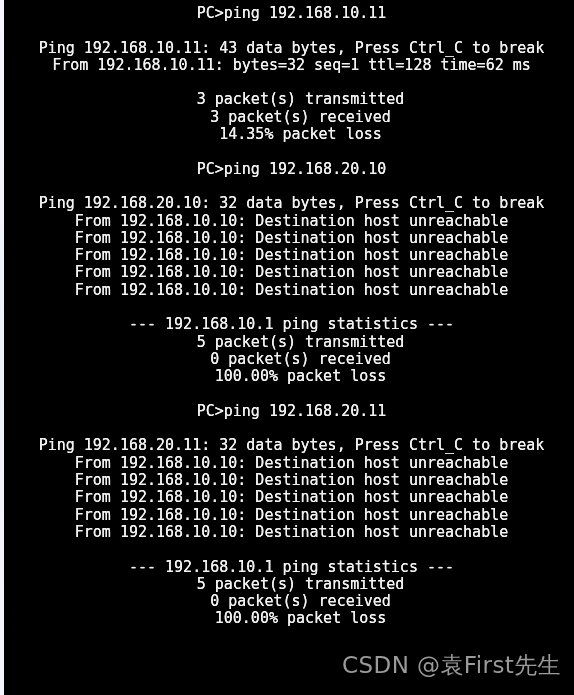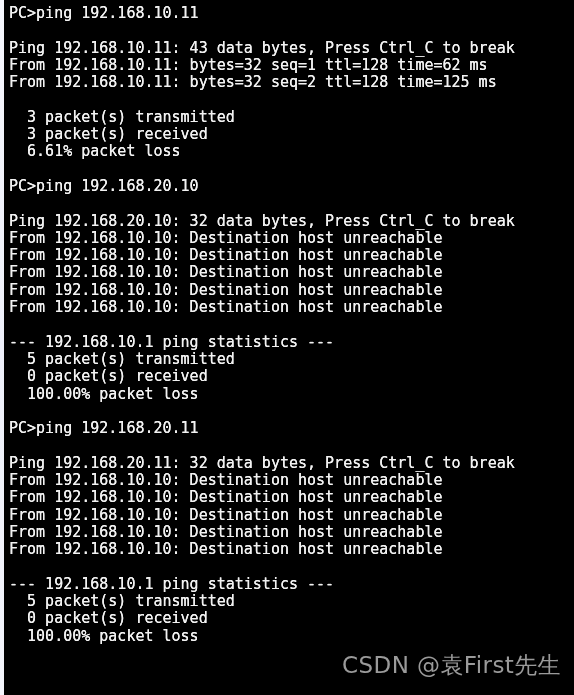--- a/index.html
+++ b/index.html
@@ -39,20 +39,21 @@
   #console-output {
     position: absolute;
     left: 0;
     top: 0;
     width: 574px;
     height: 695px;
     padding: 5px 0 0 0;
     margin: 0;
     box-sizing: border-box;
     z-index: 1;
+    text-align: center;
   }
 
   .console-line {
     display: block;
     height: 17.3px;
     line-height: 17.3px;
     padding-left: 9px;
     font-family: "DejaVu Sans Mono", "Liberation Mono", monospace;
     font-size: 15px;
     letter-spacing: 0px;
@@ -84,25 +85,24 @@
 
 <div id="terminal-window">
 
   <div id="left-edge-strip"></div>
 
   <div id="console-output">
       <span class="console-line">PC&gt;ping 192.168.10.11</span>
       <span class="console-line blank"></span>
       <span class="console-line">Ping 192.168.10.11: 43 data bytes, Press Ctrl_C to break</span>
       <span class="console-line">From 192.168.10.11: bytes=32 seq=1 ttl=128 time=62 ms</span>
-      <span class="console-line">From 192.168.10.11: bytes=32 seq=2 ttl=128 time=125 ms</span>
       <span class="console-line blank"></span>
       <span class="console-line">  3 packet(s) transmitted</span>
       <span class="console-line">  3 packet(s) received</span>
-      <span class="console-line">  6.61% packet loss</span>
+      <span class="console-line">  14.35% packet loss</span>
       <span class="console-line blank"></span>
       <span class="console-line">PC&gt;ping 192.168.20.10</span>
       <span class="console-line blank"></span>
       <span class="console-line">Ping 192.168.20.10: 32 data bytes, Press Ctrl_C to break</span>
       <span class="console-line">From 192.168.10.10: Destination host unreachable</span>
       <span class="console-line">From 192.168.10.10: Destination host unreachable</span>
       <span class="console-line">From 192.168.10.10: Destination host unreachable</span>
       <span class="console-line">From 192.168.10.10: Destination host unreachable</span>
       <span class="console-line">From 192.168.10.10: Destination host unreachable</span>
       <span class="console-line blank"></span>

